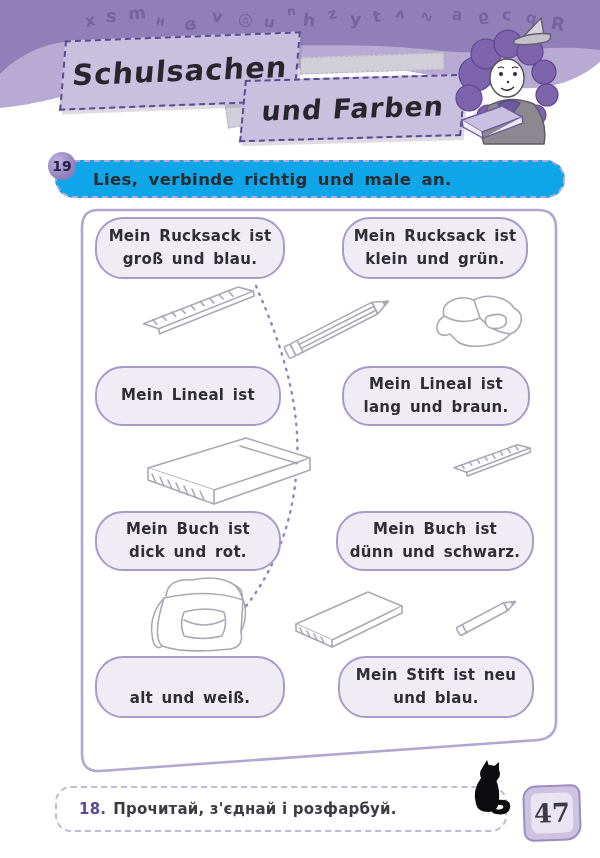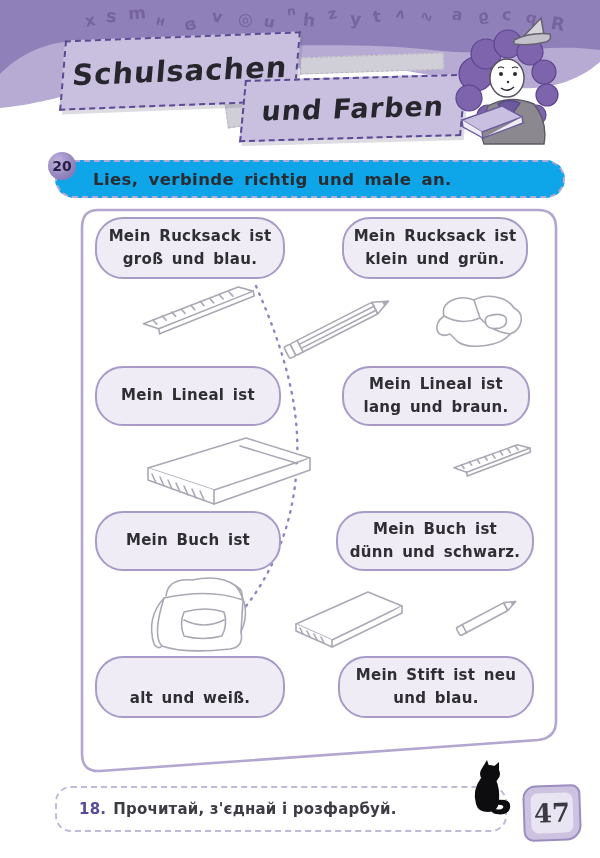--- a/index.html
+++ b/index.html
@@ -138,21 +138,21 @@
   <path d="M52,88 L62,104 L74,87 Q63,82 52,88 Z" fill="#6d5a9e" stroke="#554587" stroke-width="1.2"></path>
   <g>
     <path d="M16,104 L56,90 L76,101 L36,116 Z" fill="#c9bfe0" stroke="#6b5a9c" stroke-width="1.4"></path>
     <path d="M16,104 L17,111 L37,122 L36,116 M37,122 L77,107 L76,101" fill="#efecf6" stroke="#6b5a9c" stroke-width="1.4"></path>
   </g>
 </svg>
 
 <div class="task-bar">
   <span>Lies, verbinde richtig und male an.</span>
 </div>
-<div class="task-num">20</div>
+<div class="task-num">19</div>
 
 <div class="panel">
 
   <svg class="panel-svg" width="498" height="585" viewBox="0 0 498 585">
 
     <path d="M28,10 L468,10 Q486,10 486,28 L486,521 Q486,538 468,540 L30,571 Q12,572 12,554 L12,28 Q12,10 28,10 Z" fill="none" stroke="#b3a6cf" stroke-width="2.6"></path>
 
     <path d="M186,86 C214,150 230,205 227,262 C224,330 198,382 167,417" fill="none" stroke="#9283bd" stroke-width="2.4" stroke-linecap="round" stroke-dasharray="1.5 6.5"></path>
 
     <g stroke="#a9a9b5" stroke-width="1.6" fill="#ffffff" stroke-linejoin="round" stroke-linecap="round">
@@ -259,21 +259,21 @@
       <span>Mein Lineal ist</span><br>
     </div>
   </div>
   <div class="phrase-box b4">
     <div>
       <span>Mein Lineal ist</span><br><span>lang und braun.</span>
     </div>
   </div>
   <div class="phrase-box b5">
     <div>
-      <span>Mein Buch ist</span><br>
+      <span>Mein Buch ist</span><br><span>dick und rot.</span>
     </div>
   </div>
   <div class="phrase-box b6">
     <div>
       <span>Mein Buch ist</span><br><span>dünn und schwarz.</span>
     </div>
   </div>
   <div class="phrase-box b7">
     <div>
       <br><span>alt und weiß.</span>

